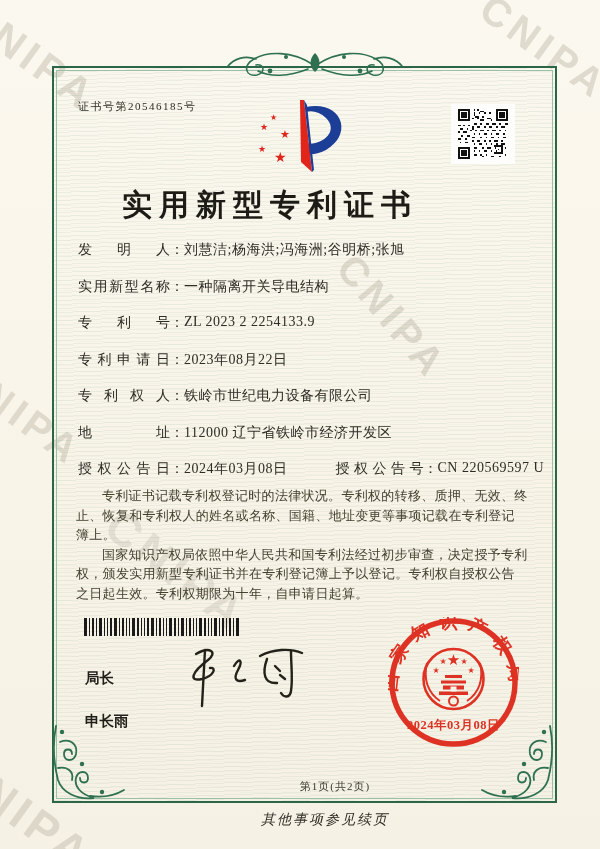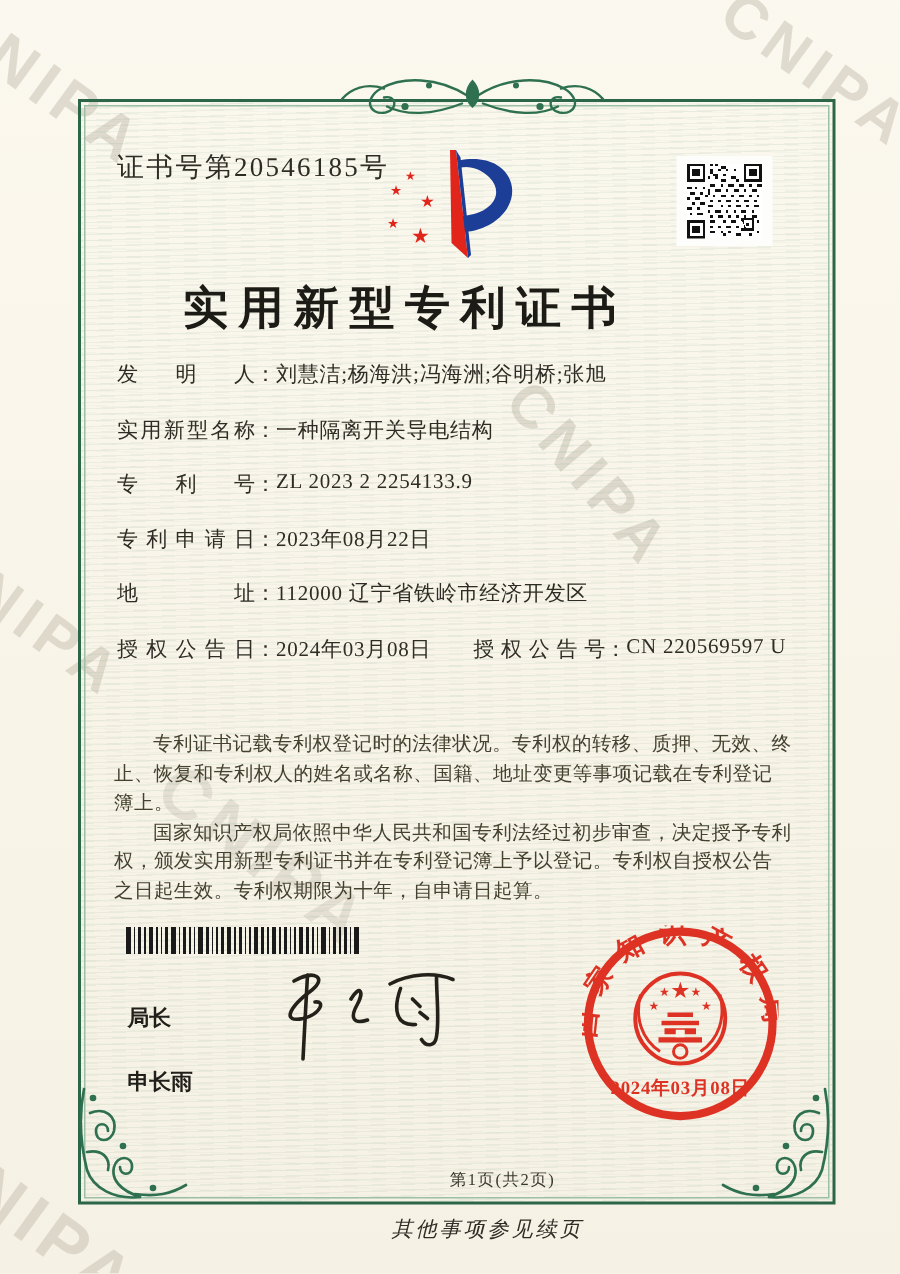--- a/index.html
+++ b/index.html
@@ -10,33 +10,33 @@
   .border-box{position:absolute;left:52px;top:66px;width:501px;height:733px;
     border:2.5px solid #2a6647;
     background:
       repeating-linear-gradient(178deg, rgba(120,160,132,0.10) 0 1px, rgba(0,0,0,0) 1px 4px),
       repeating-linear-gradient(2deg, rgba(140,175,150,0.05) 0 1px, rgba(0,0,0,0) 1px 5px);
   }
   .border-box::before{content:"";position:absolute;left:2px;top:2px;right:2px;bottom:2px;border:1.5px solid #9cc0a6;pointer-events:none;}
 
   .wm{position:absolute;font-family:"Liberation Sans","DejaVu Sans",sans-serif;font-weight:bold;color:rgba(186,179,161,0.42);letter-spacing:5px;transform-origin:0 0;pointer-events:none;}
 
-  .cert-no{position:absolute;left:78px;top:99px;font-size:18px;color:#2e2c25;letter-spacing:1.5px;}
+  .cert-no{position:absolute;left:78px;top:99px;font-size:11px;color:#2e2c25;letter-spacing:1.5px;}
 
   .logo{position:absolute;left:250px;top:96px;}
   .qr-wrap{position:absolute;left:451px;top:104px;width:64px;height:60px;background:#fdfdfb;display:flex;align-items:center;justify-content:center;}
 
   .title{position:absolute;left:0;width:540px;top:185px;text-align:center;font-size:30px;font-weight:bold;color:#1d1b16;letter-spacing:7px;}
 
   .fields{position:absolute;left:78px;top:241px;width:450px;font-size:14px;color:#2e2c25;}
   .frow{height:17px;margin-bottom:19.5px;white-space:nowrap;}
   .flabel{display:inline-block;width:92px;text-align:justify;text-align-last:justify;vertical-align:top;}
   .fcolon{display:inline-block;width:14px;vertical-align:top;}
   .fvalue{vertical-align:top;letter-spacing:0.5px;}
-  .flabel2{width:88px;margin-left:28px;}
+  .flabel2{width:88px;margin-left:48px;}
 
   .paras{position:absolute;left:76px;top:486px;width:452px;font-size:13px;line-height:19.5px;color:#45412f;}
   .paras p{margin:0;text-indent:2em;letter-spacing:0.3px;}
 
   .barcode{position:absolute;left:84px;top:618px;}
 
   .director{position:absolute;left:85px;top:669px;font-family:Liberation Serif, serif;font-weight:bold;color:#211f19;font-size:14.5px;}
   .director .d-name{margin-top:24px;}
 
   .signature{position:absolute;left:170px;top:646px;}
@@ -154,20 +154,23 @@
       <span class="flabel">发明人</span><span class="fcolon">：</span><span class="fvalue">刘慧洁;杨海洪;冯海洲;谷明桥;张旭</span>
     </div>
     <div class="frow">
       <span class="flabel">实用新型名称</span><span class="fcolon">：</span><span class="fvalue">一种隔离开关导电结构</span>
     </div>
     <div class="frow">
       <span class="flabel">专利号</span><span class="fcolon">：</span><span class="fvalue">ZL 2023 2 2254133.9</span>
     </div>
     <div class="frow">
       <span class="flabel">专利申请日</span><span class="fcolon">：</span><span class="fvalue">2023年08月22日</span>
+    </div>
+    <div class="frow">
+      <span class="flabel">专利权人</span><span class="fcolon">：</span><span class="fvalue">铁岭市世纪电力设备有限公司</span>
     </div>
     <div class="frow">
       <span class="flabel">地址</span><span class="fcolon">：</span><span class="fvalue">112000 辽宁省铁岭市经济开发区</span>
     </div>
     <div class="frow">
       <span class="flabel">授权公告日</span><span class="fcolon">：</span><span class="fvalue">2024年03月08日</span><span class="flabel flabel2">授权公告号</span><span class="fcolon">：</span><span class="fvalue">CN 220569597 U</span>
     </div>
   </div>
 
   <div class="paras">

